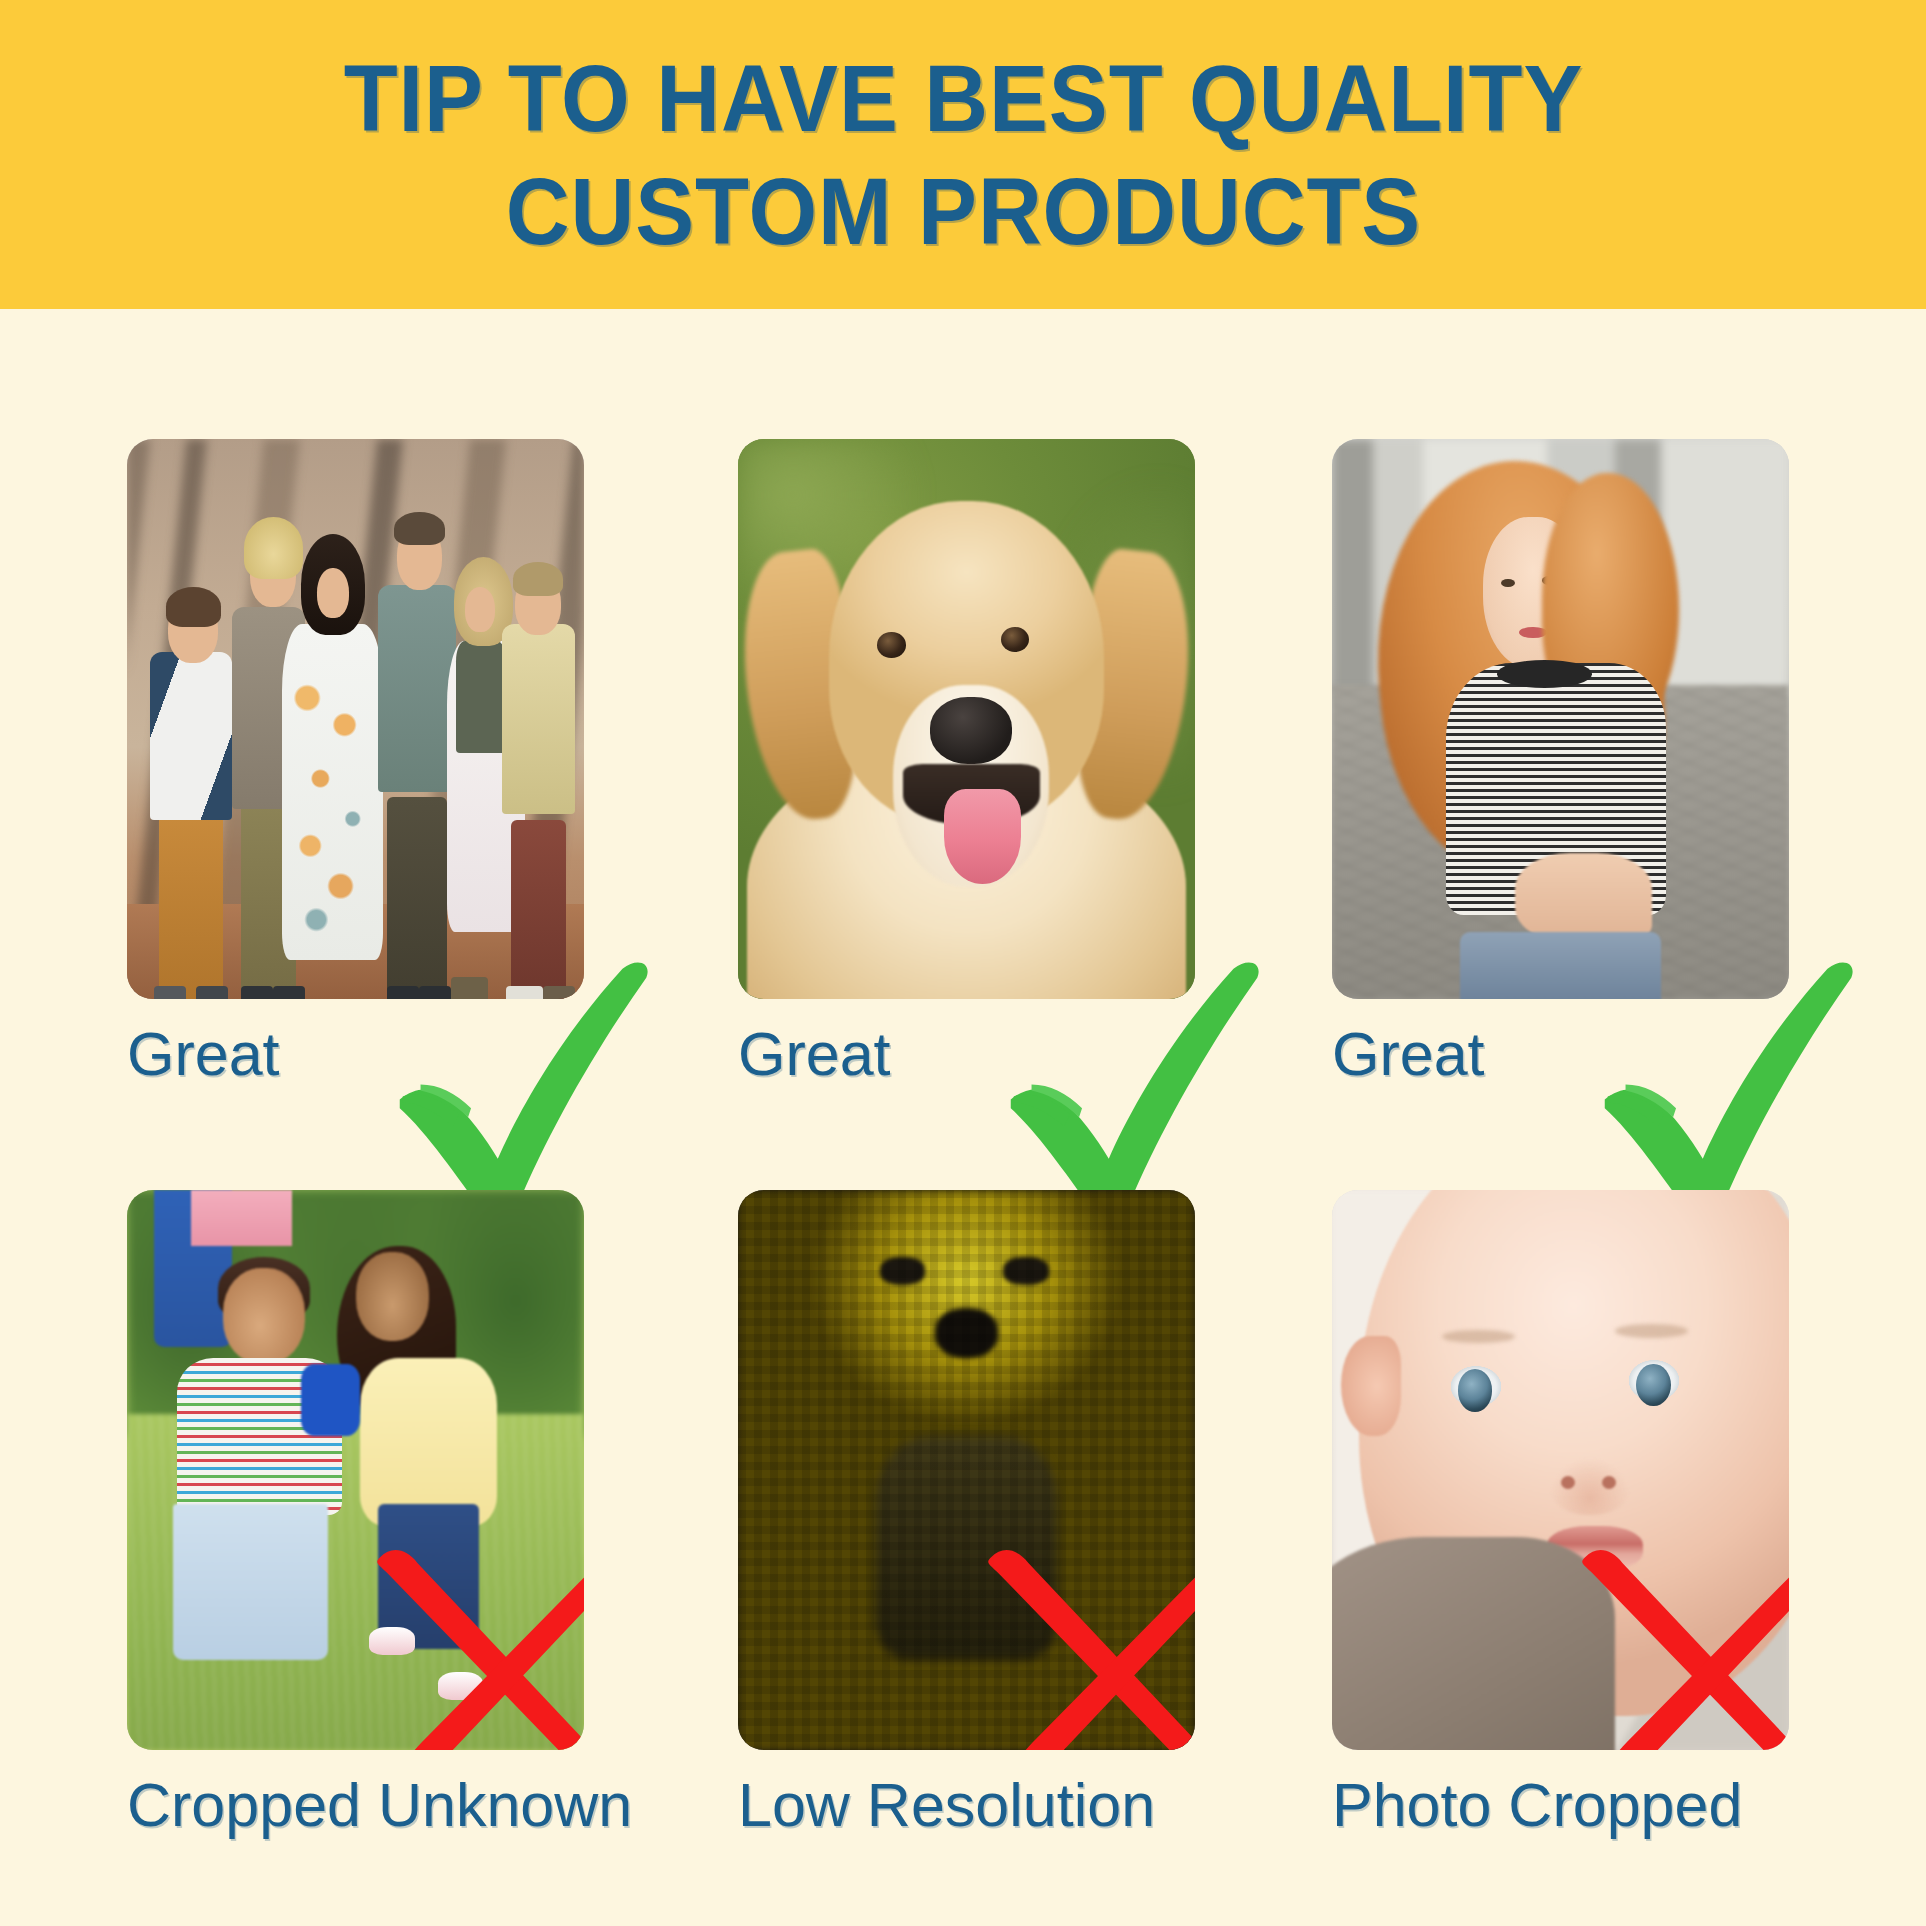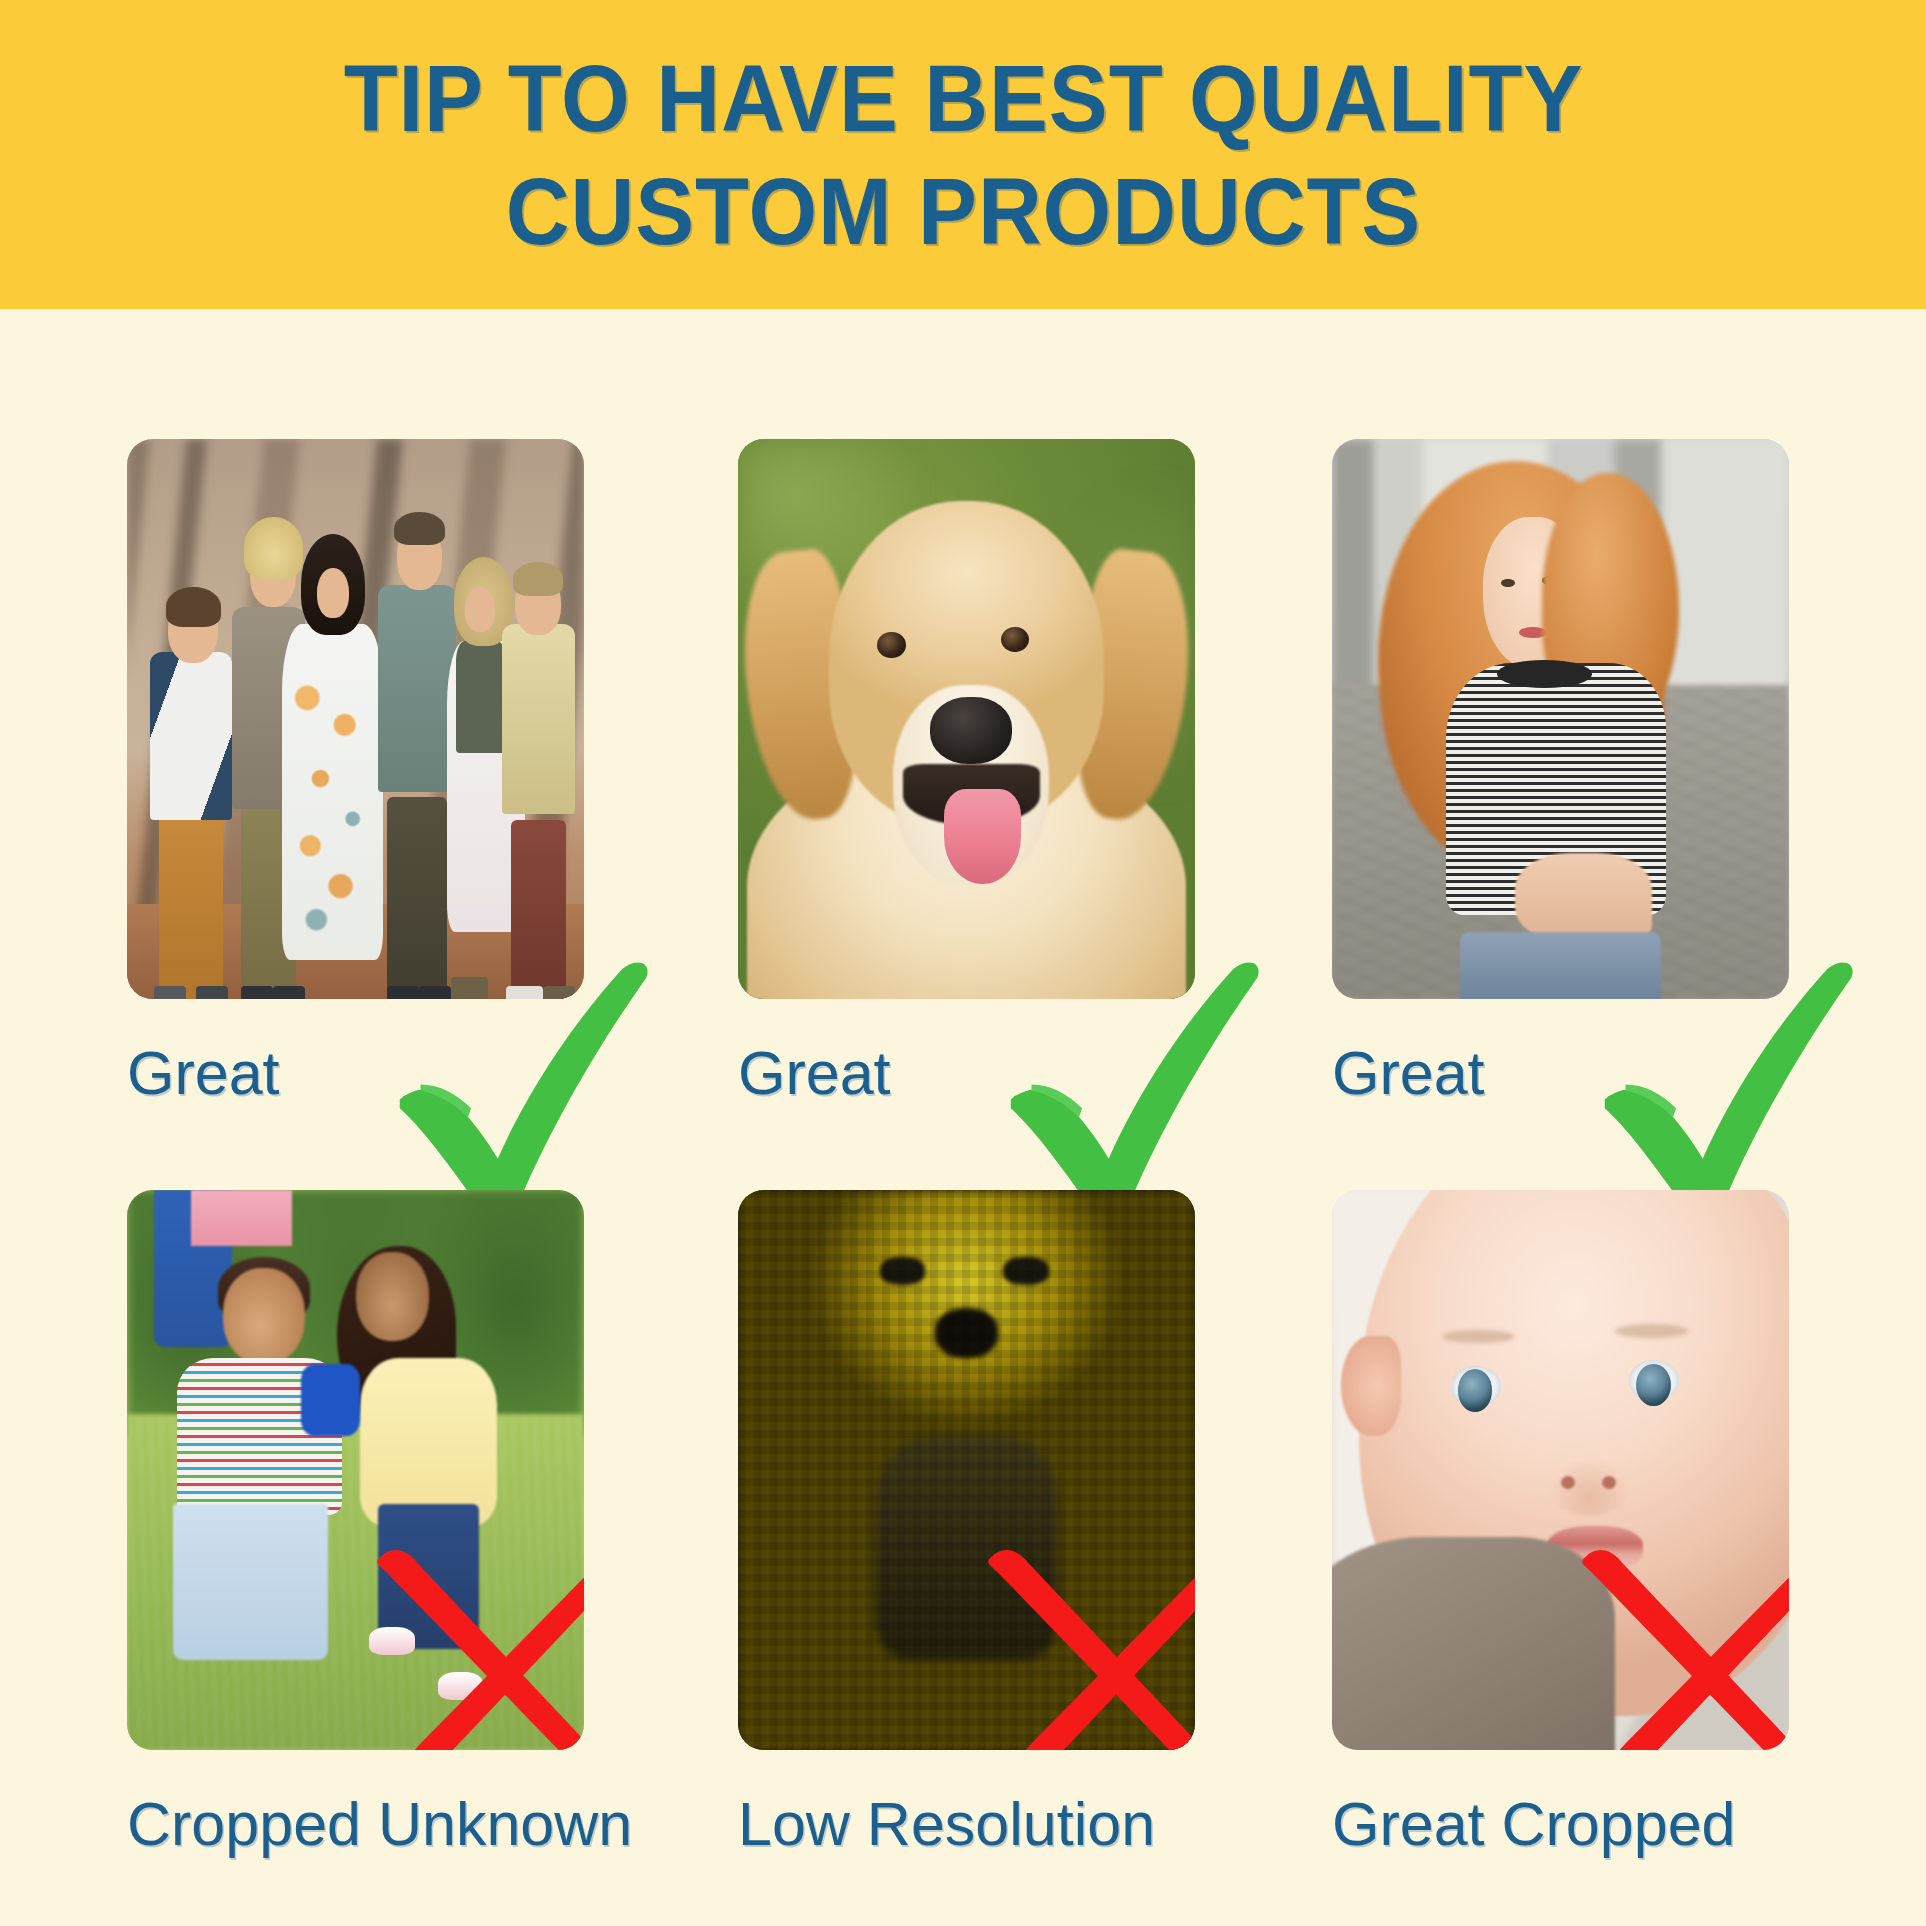--- a/index.html
+++ b/index.html
@@ -45,21 +45,21 @@
     overflow:hidden;
     background:#d9d9d9;
   }
   .photo { position:absolute; inset:0; overflow:hidden; }
 
   .caption {
     position:absolute;
     left:0; top:580px;
     width:457px;
     height:89px;
-    display:flex; align-items:flex-end;
+    display:flex; align-items:flex-start;
     color:#1B5F8E;
     font-size:61px;
     font-weight:normal;
     letter-spacing:0px;
     white-space:nowrap;
     text-shadow:1.5px 1.5px 0 rgba(20,80,120,0.25);
   }
 
   
   .mark { position:absolute; pointer-events:none; }
@@ -602,18 +602,18 @@
         <div class="b-nostril" style="left:59%; top:51%;"></div>
         <div class="b-mouth"></div>
         <div class="b-body"></div>
       </div>
       <svg class="mark xmark" viewBox="0 0 100 100" style="left:233px; top:327px; width:287px; height:287px;">
         <path d="M7 14 C11 10 16 11 20 16 L84 84 C88 89 86 94 81 92 C77 90 73 86 69 81 L10 20 C6 16 5 16 7 14 Z" fill="#F41A1A"></path>
         <path d="M88 13 C92 10 95 14 92 18 L24 90 C20 94 14 93 15 88 C16 84 20 80 24 76 L84 15 Z" fill="#F41A1A"></path>
       </svg>
     </div>
     <div class="caption">
-      <span>Great Cropped</span>
+      <span>Photo Cropped</span>
     </div>
   </div>
 
 </div>
 
 
 </body></html>

